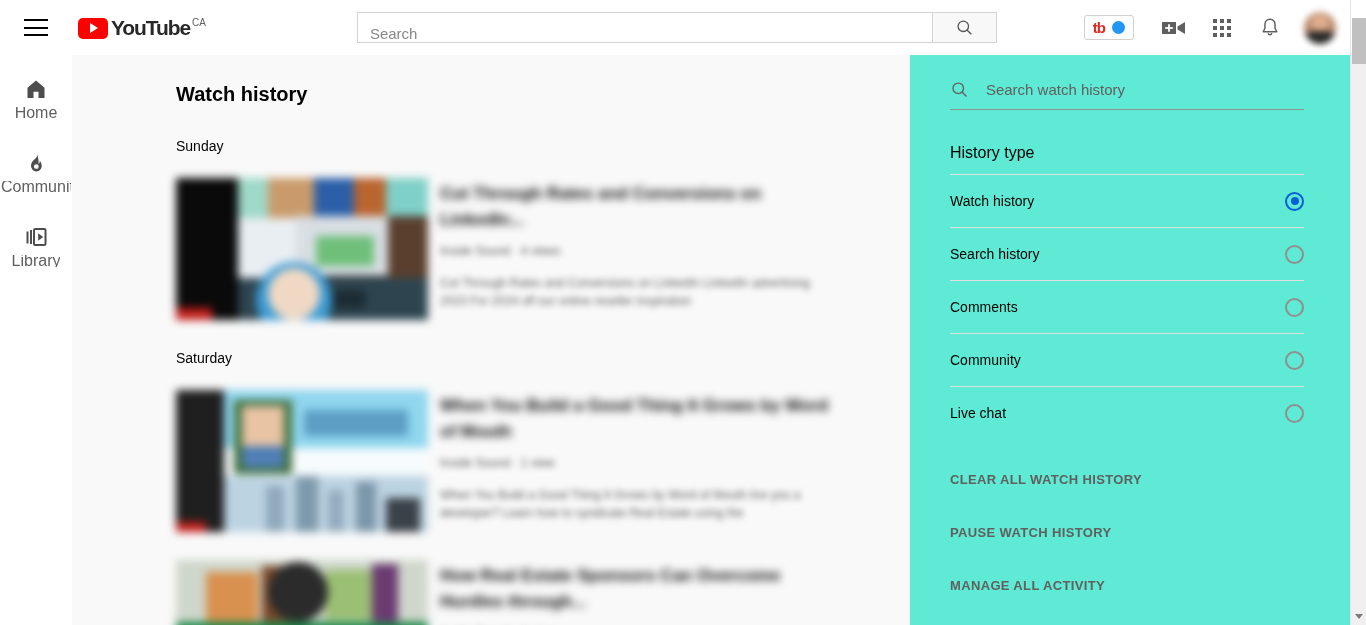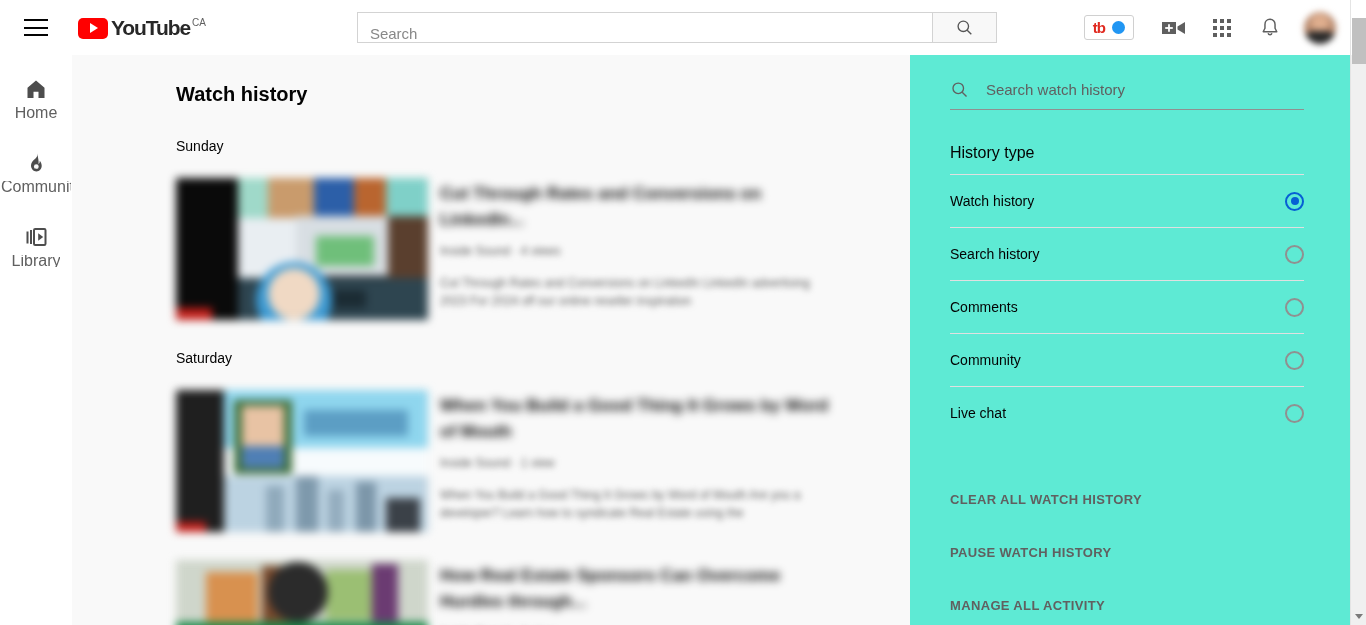--- a/index.html
+++ b/index.html
@@ -324,21 +324,21 @@
   .radio.on { border-color: #065fd4; }
   .radio.on::after {
     content: "";
     position: absolute;
     left: 3.5px; top: 3.5px;
     width: 8px; height: 8px;
     border-radius: 50%;
     background: #065fd4;
   }
 
-  .panel-actions { margin-top: 52px; }
+  .panel-actions { margin-top: 32px; }
   .action-btn {
     display: block;
     font-size: 13px;
     font-weight: bold;
     letter-spacing: 0.35px;
     color: #606060;
     line-height: 18px;
     margin-bottom: 35px;
     cursor: pointer;
     background: transparent;

